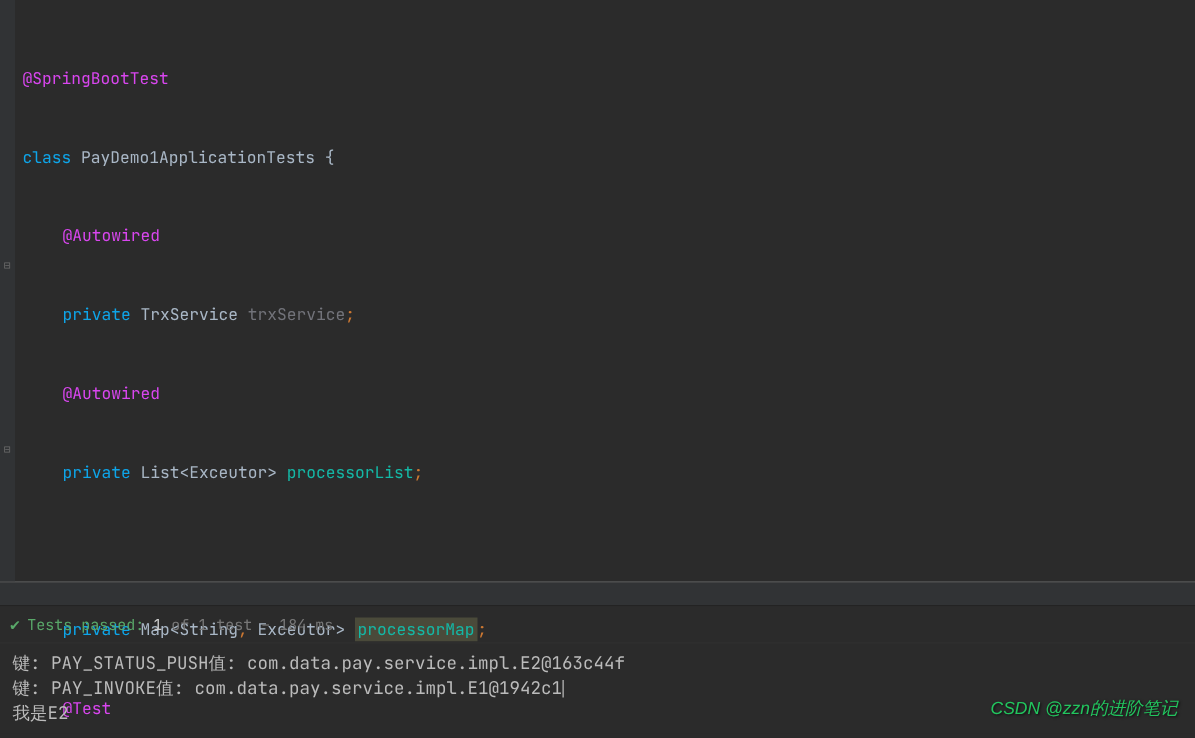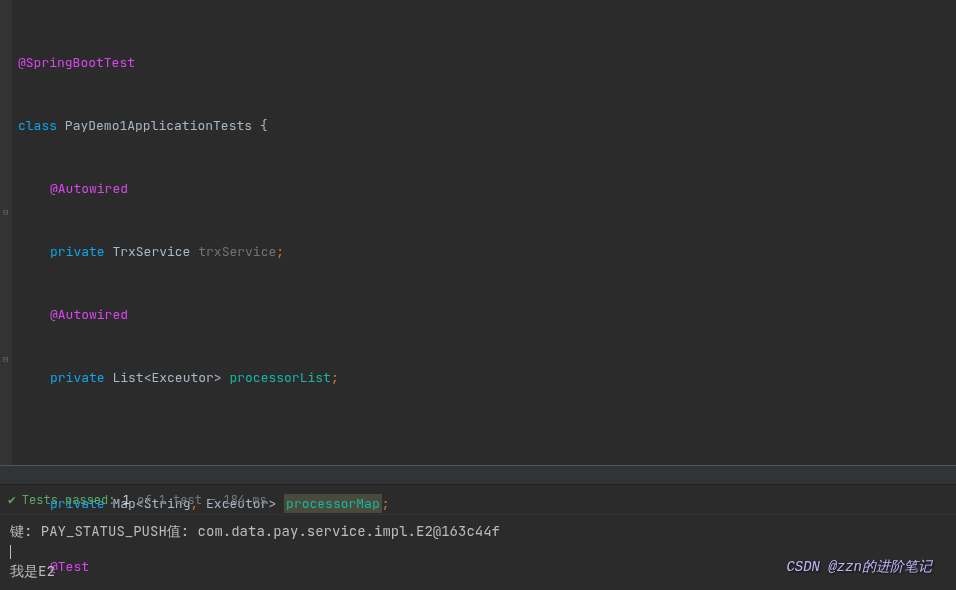--- a/index.html
+++ b/index.html
@@ -83,24 +83,24 @@
     .console .line { min-height: 20px; }
     .cursor-bar {
       display: inline-block;
       width: 1px;
       height: 14px;
       background: #bbbbbb;
       vertical-align: middle;
     }
     .watermark {
       position: absolute;
-      right: 24px;
+      right: 14px;
       bottom: 14px;
-      color: #c4b5fd;
-      font-family: Liberation Mono, monospace;
+      color: #22c55e;
+      font-family: Liberation Sans, sans-serif;
       font-size: 14px;
       text-shadow: 1px 1px 2px rgba(0,0,0,0.7);
       font-style: italic;
     }
   </style>
 </head>
 <body>
 
 <div class="editor">
   <div class="gutter">
@@ -136,17 +136,17 @@
 <div class="test-status">
   <span class="check-icon">✔</span>
   <span class="test-passed">
     <span>Tests passed:</span> <span class="test-count">1</span>
   </span>
   &nbsp;<span>of 1 test</span>&nbsp;<span>– 184 ms</span>
 </div>
 
 <div class="console">
   <div class="line">键: PAY_STATUS_PUSH值: com.data.pay.service.impl.E2@163c44f</div>
-  <div class="line"><span class="cursor-bar"></span></div>
+  <div class="line"><span>键: PAY_INVOKE值: com.data.pay.service.impl.E1@1942c1</span><span class="cursor-bar"></span></div>
   <div class="line">我是E2</div>
 </div>
 
 <div class="watermark">CSDN @zzn的进阶笔记</div>
 
 </body></html>

